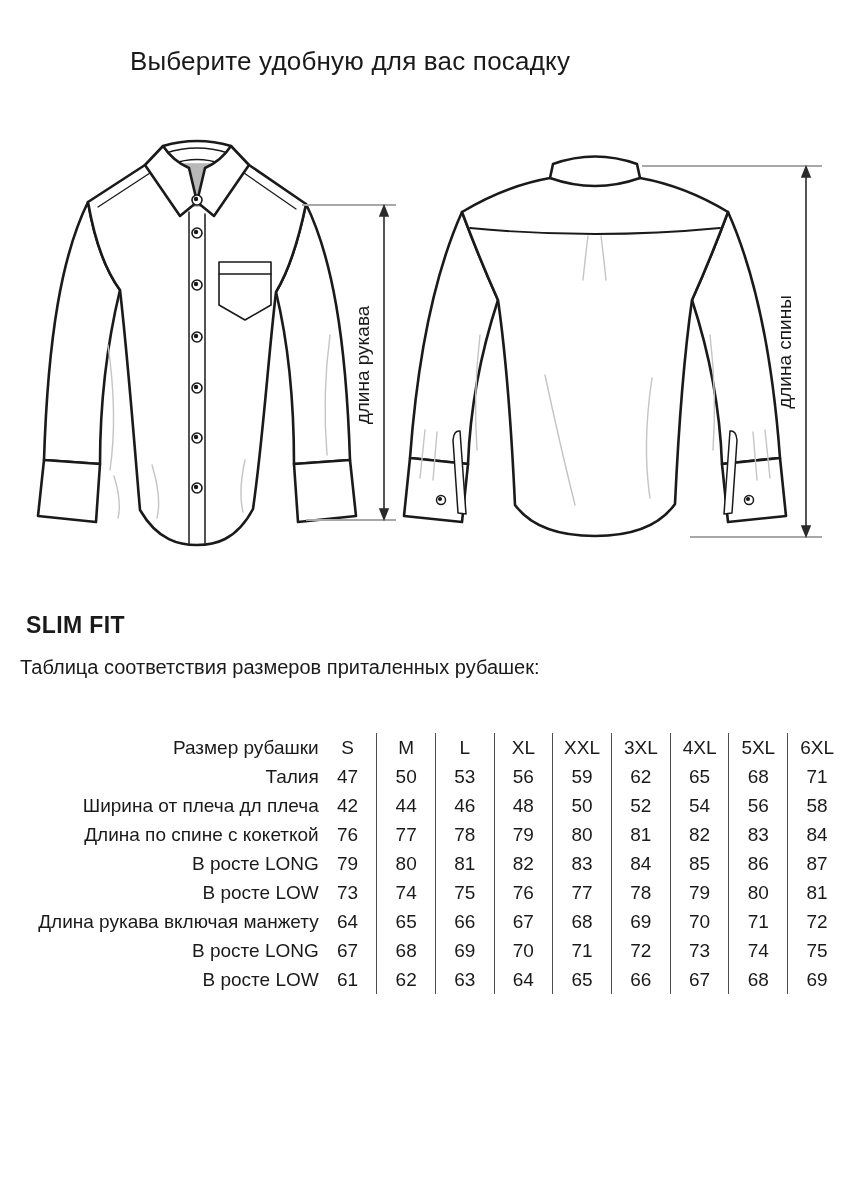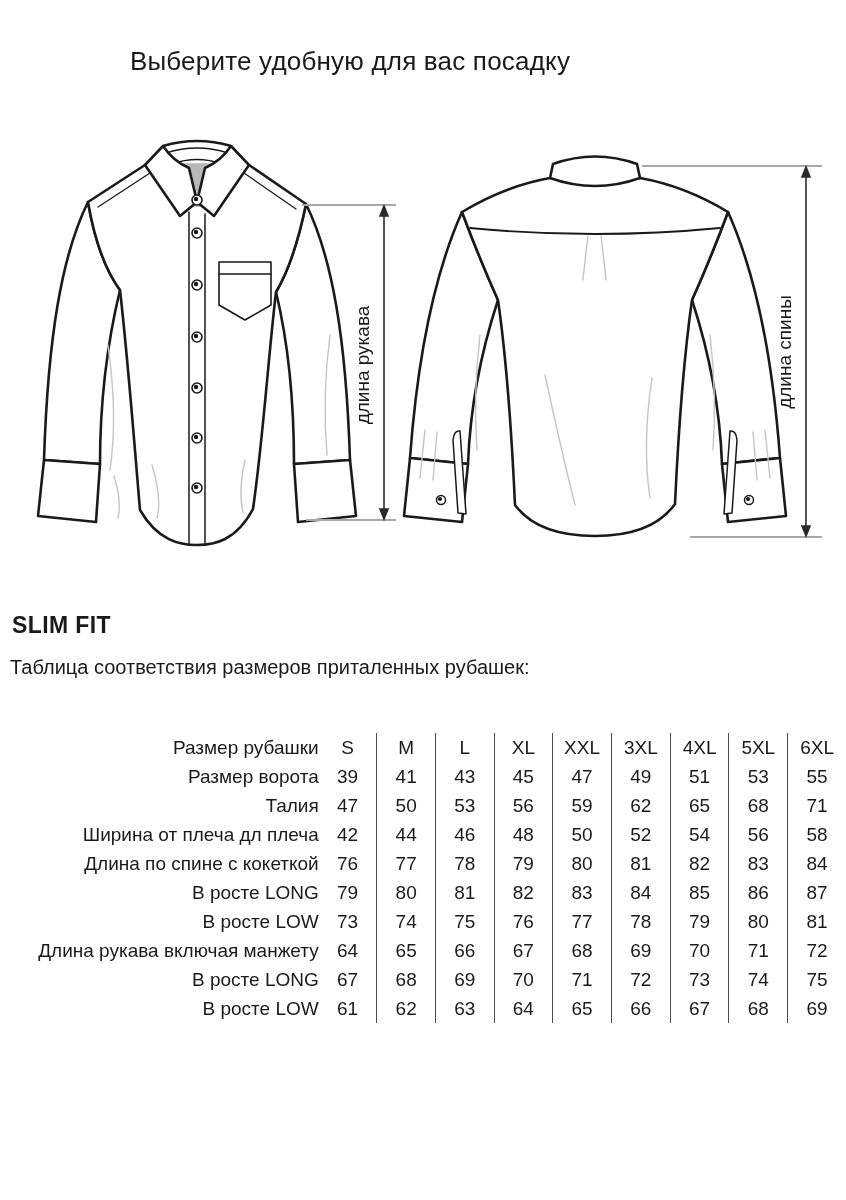--- a/index.html
+++ b/index.html
@@ -7,24 +7,24 @@
     width:846px;height:1200px;background:#ffffff;position:relative;
     font-family:"Liberation Sans", sans-serif;color:#1a1a1a;overflow:hidden;
   }
   .title{
     position:absolute;top:46px;left:0;width:700px;text-align:center;
     font-size:26px;font-weight:400;letter-spacing:0.2px;
   }
   .diagram{position:absolute;top:120px;left:0;}
   svg text{font-family:"Liberation Sans", sans-serif;}
   .fit-heading{
-    position:absolute;top:612px;left:12px;
+    position:absolute;top:612px;left:26px;
     font-size:23px;font-weight:700;letter-spacing:0.4px;
   }
-  .fit-caption{position:absolute;top:656px;left:10px;font-size:20px;}
+  .fit-caption{position:absolute;top:656px;left:20px;font-size:20px;}
   table.size-table{
     position:absolute;top:733px;left:14px;border-collapse:collapse;
     font-size:19px;table-layout:fixed;
   }
   table.size-table td{height:29px;padding:0;vertical-align:middle;white-space:nowrap;}
   td.lbl{width:305px;text-align:right;}
   td.val{width:58px;text-align:center;}
   td.val + td.val{border-left:1px solid #4d4d4d;}
 </style>
 </head>
@@ -169,32 +169,20 @@
         <td class="val">M</td>
         <td class="val">L</td>
         <td class="val">XL</td>
         <td class="val">XXL</td>
         <td class="val">3XL</td>
         <td class="val">4XL</td>
         <td class="val">5XL</td>
         <td class="val">6XL</td>
       </tr>
       <tr>
-        <td class="lbl">Размер ворота</td>
-        <td class="val">39</td>
-        <td class="val">41</td>
-        <td class="val">43</td>
-        <td class="val">45</td>
-        <td class="val">47</td>
-        <td class="val">49</td>
-        <td class="val">51</td>
-        <td class="val">53</td>
-        <td class="val">55</td>
-      </tr>
-      <tr>
         <td class="lbl">Талия</td>
         <td class="val">47</td>
         <td class="val">50</td>
         <td class="val">53</td>
         <td class="val">56</td>
         <td class="val">59</td>
         <td class="val">62</td>
         <td class="val">65</td>
         <td class="val">68</td>
         <td class="val">71</td>

